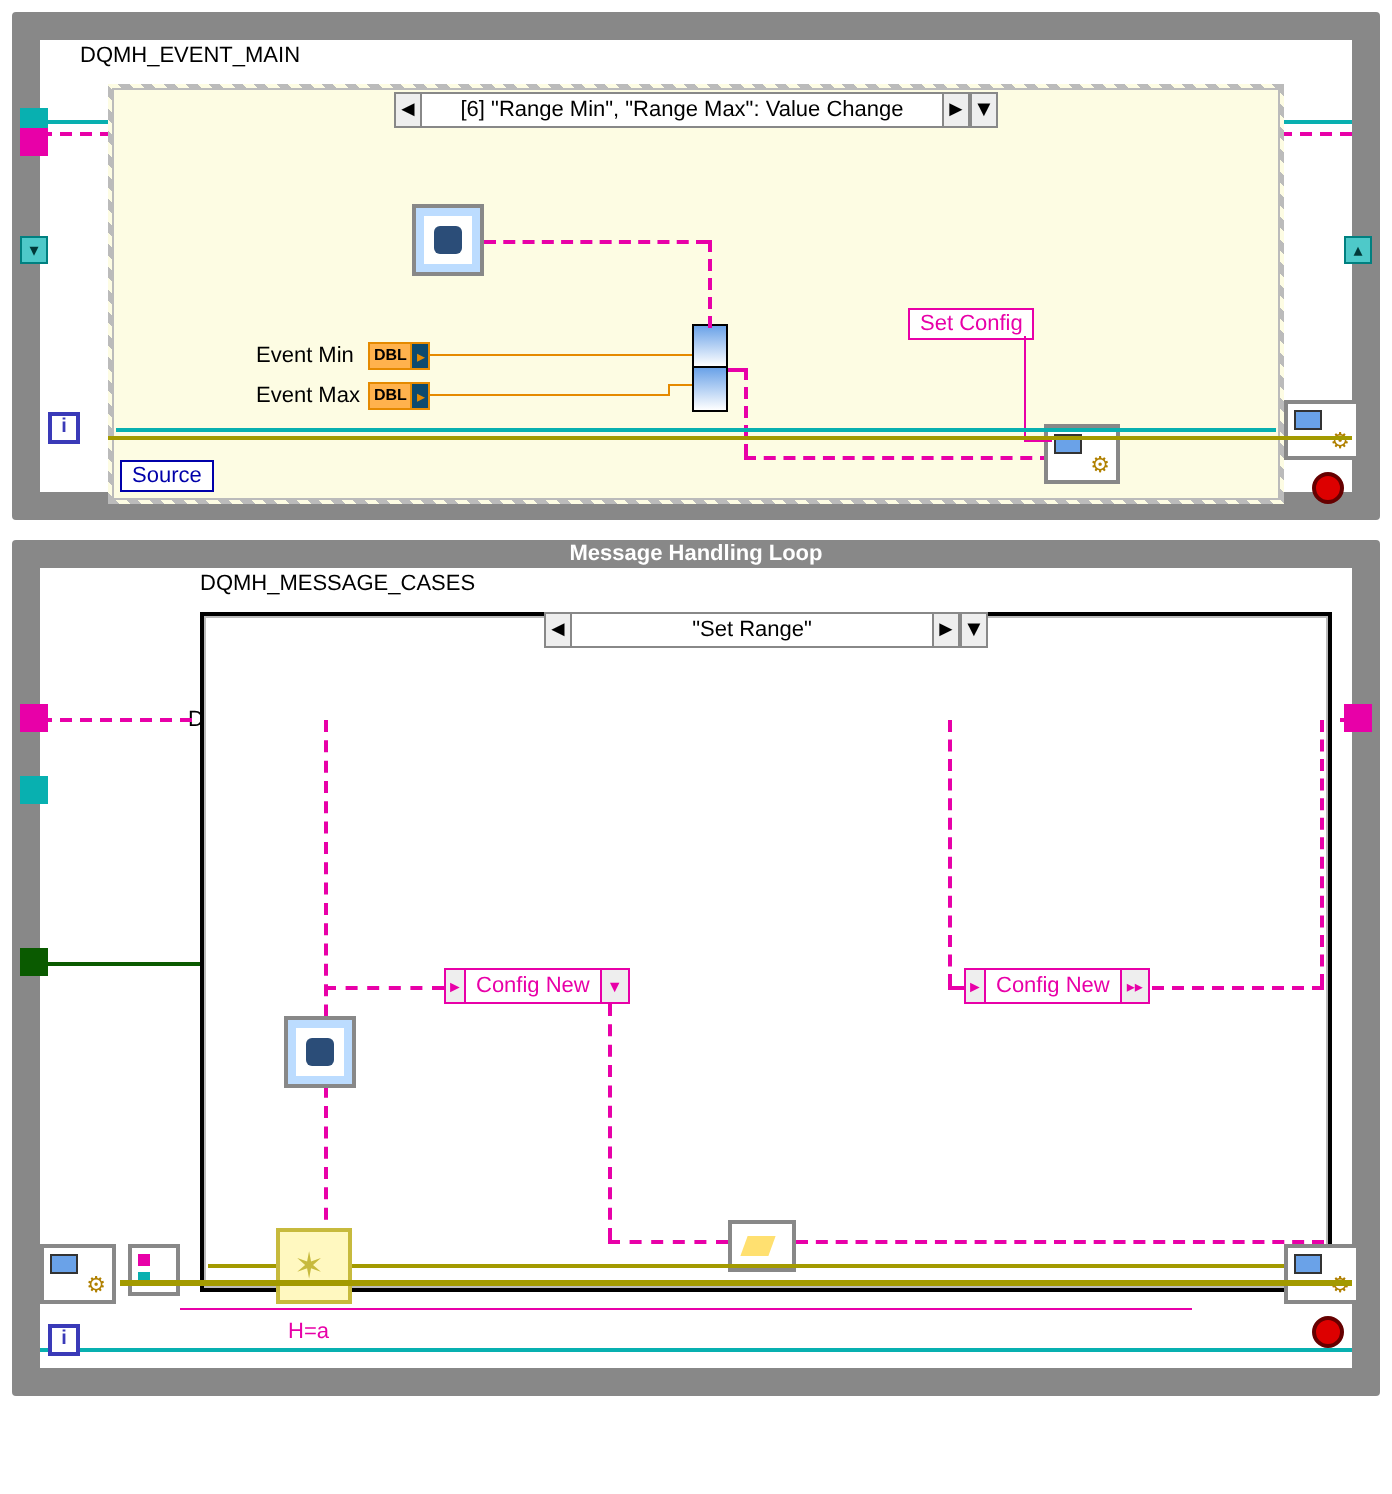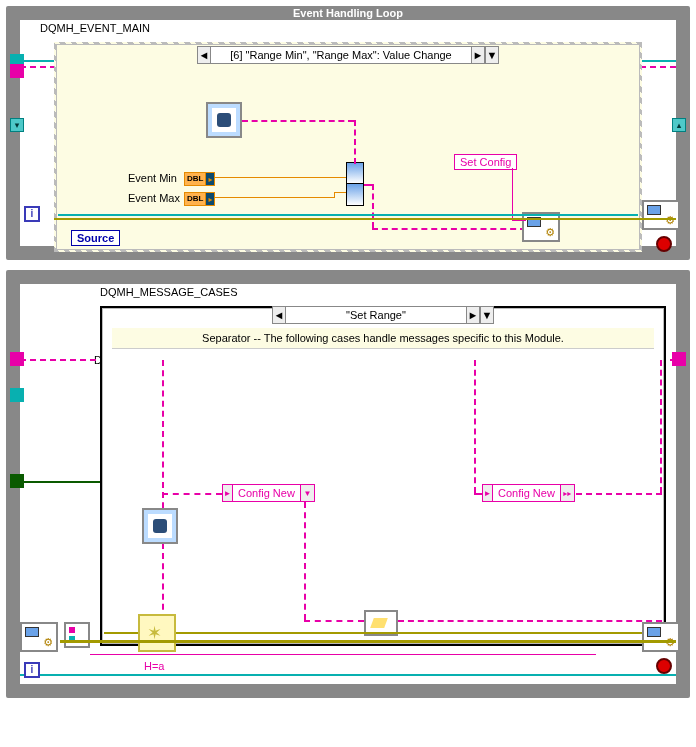--- a/index.html
+++ b/index.html
@@ -337,21 +337,20 @@
     position: absolute;
     font-size: 11px;
     color: #000;
     margin-left: 44px;
   }
 </style>
 </head>
 <body>
 
 <div class="loop-frame">
-  <div class="loop-title">Event Handling Loop</div>
   <div class="loop-body top">
     <div class="inner-label">DQMH_EVENT_MAIN</div>
 
     <div class="wire teal h" style="left:0; right:0; top:40px;"></div>
     <div class="wire dash-m h" style="left:0; right:0; top:46px;"></div>
 
     <div class="tunnel teal" style="left:-10px; top:34px;"></div>
     <div class="tunnel magenta" style="left:-10px; top:44px;"></div>
     <div class="shiftreg" style="left:-10px; top:98px;">▾</div>
     <div class="shiftreg" style="right:-10px; top:98px;">▴</div>
@@ -402,32 +401,33 @@
 
       <div class="wire dash-m h" style="left:308px; width:8px; top:140px;"></div>
       <div class="wire dash-m v" style="left:316px; top:140px; height:44px;"></div>
       <div class="wire dash-m h" style="left:316px; width:154px; top:184px;"></div>
 
       <div class="queue-node" style="top:168px; right:80px;"></div>
       <div class="wire magenta h thin" style="left:456px; width:14px; top:176px;"></div>
 
       <div class="wire teal h" style="left:2px; right:2px; top:170px;"></div>
 
-      <div class="source-box" style="left:15px; bottom:4px;font-weight:bold;">Source</div>
+      <div class="source-box" style="left:4px; bottom:4px;">Source</div>
     </div>
 
     <div class="queue-node" style="right:-4px; top:180px;"></div>
     <div class="stop-btn" style="right:4px; top:216px;"></div>
     <div class="wire dyellow h" style="left:34px; right:0; top:198px;"></div>
 
     <div class="i-box" style="left:4px; top:186px;">i</div>
   </div>
 </div>
 
 <div class="loop-frame">
+  <div class="loop-title">Message Handling Loop</div>
   <div class="loop-body bot">
     <div class="inner-label" style="left:80px;">DQMH_MESSAGE_CASES</div>
 
     <div class="data-label" style="left:30px; top:70px;">Data</div>
 
     <div class="tunnel magenta" style="left:-10px; top:68px;"></div>
     <div class="tunnel teal" style="left:-10px; top:104px;"></div>
     <div class="tunnel dkgreen" style="left:-10px; top:190px;"></div>
     <div class="tunnel magenta" style="right:-10px; top:68px;"></div>
 
@@ -435,21 +435,20 @@
     <div class="wire dgreen h" style="left:0; width:82px; top:197px;"></div>
 
     <div class="event-struct bot">
       <div class="case-selector" style="top:-2px;">
         <div class="arrow">◄</div>
         <div class="case-text" style="min-width:180px;">"Set Range"</div>
         <div class="arrow">►</div>
         <div class="drop">▼</div>
       </div>
 
-      <div class="subcomment">Separator -- The following cases handle messages specific to this Module.</div>
 
       <div class="wire dash-m v" style="left:60px; top:52px; height:260px;"></div>
 
       <div class="class-node" style="top:200px; left:40px;"></div>
 
       <div class="cnew" style="top:176px; left:120px;">
         <div class="tri-l">►</div>
         <div class="txt">Config New</div>
         <div class="tri-r">▼</div>
       </div>

